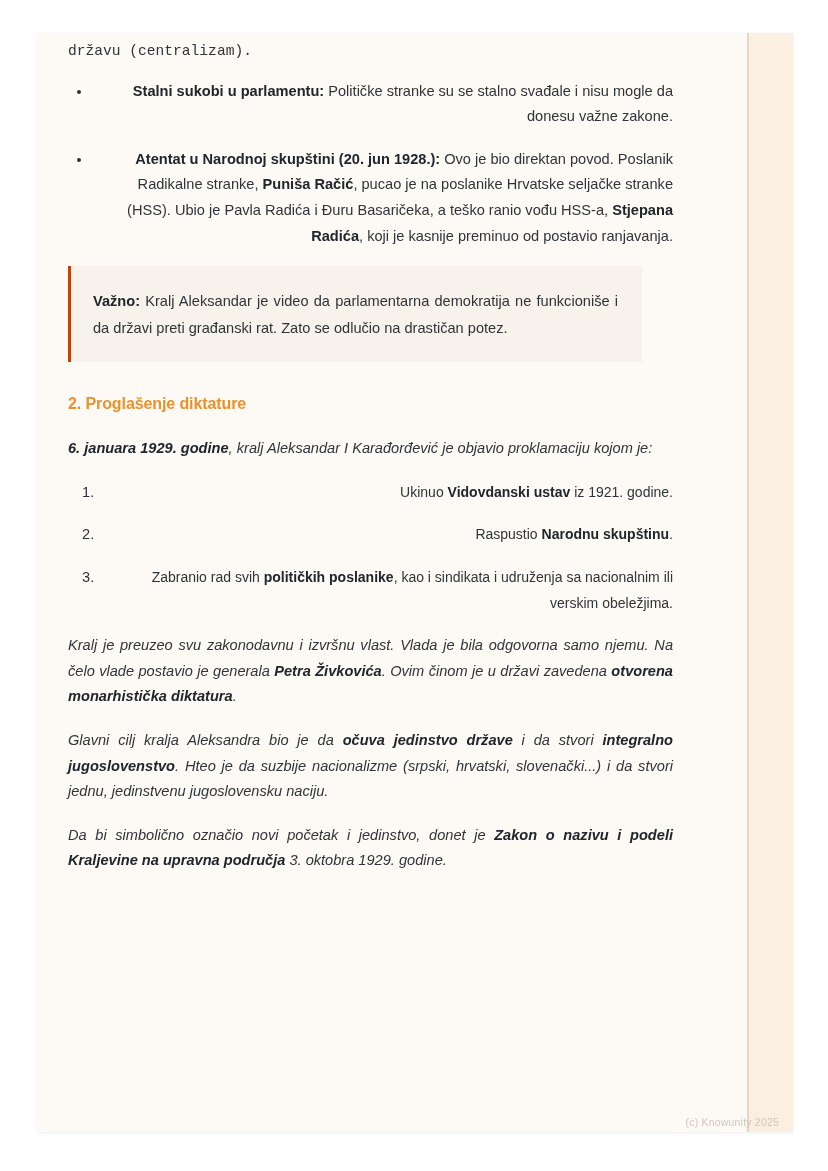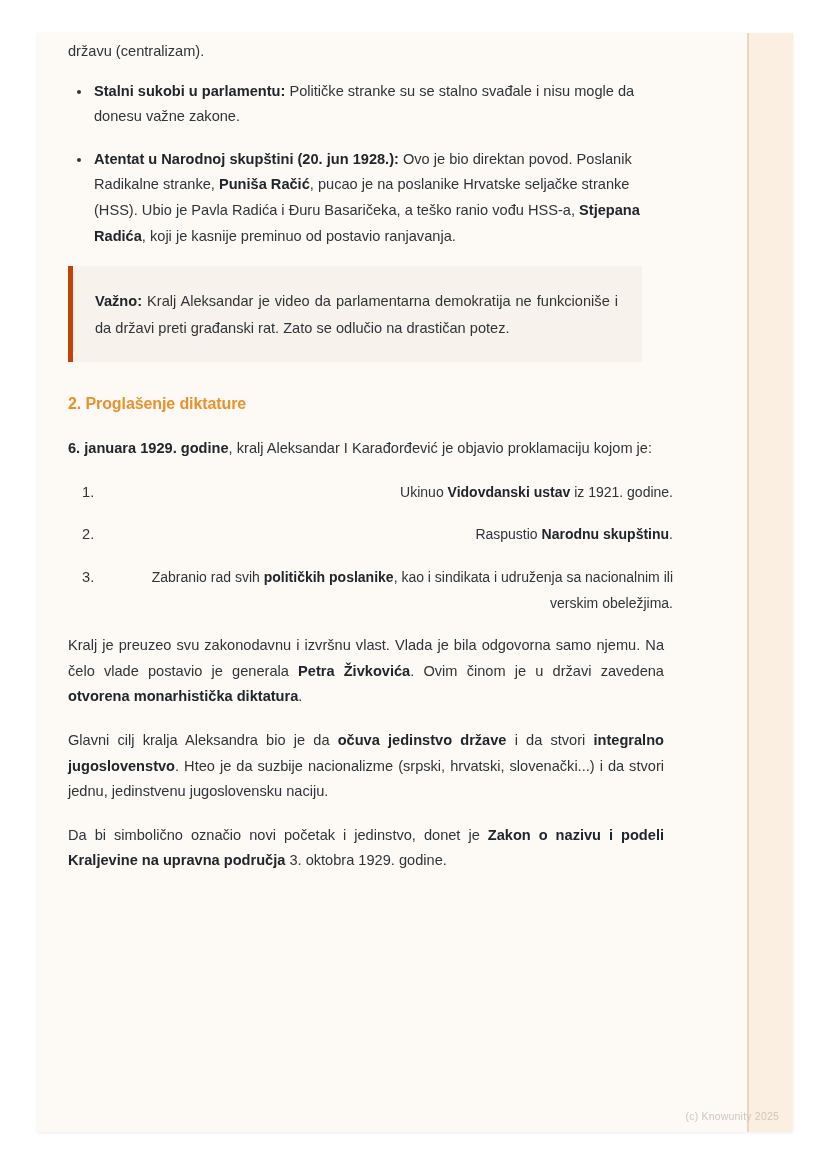--- a/index.html
+++ b/index.html
@@ -30,45 +30,47 @@
     background: #fbefe2;
     border-left: 2px solid #e8d6c0;
   }
   #content {
     position: absolute;
     left: 31px; top: 0;
     width: 605px;
     padding-top: 6px;
   }
   p.para {
-    margin: 0 9px 18px 0;
+    margin: 0 0 18px 0;
     font-size: 14.6px;
     line-height: 25.6px;
     color: #2f3438;
     text-align: justify;
-    -webkit-hyphens: none; hyphens: none;
+    -webkit-hyphens: none; hyphens: none; font-style: italic;
   }
   .cont-line {
     margin: 0 0 14px 0;
     font-size: 14.6px;
     line-height: 25.6px;
     color: #2f3438;
+    font-family: Liberation Mono, monospace;
   }
   ul.bullets {
     margin: 0 0 6px 0;
     padding: 0;
     list-style: none;
   }
   ul.bullets > li {
     position: relative;
     margin: 0 0 17px 0;
     padding-left: 26px;
     font-size: 14.6px;
     line-height: 25.6px;
     color: #2f3438;
+    text-align: right;
   }
   ul.bullets > li::before {
     content: "";
     position: absolute;
     left: 9px; top: 11px;
     width: 4px; height: 4px;
     border-radius: 50%;
     background: #2f3438;
   }
   ol.numbers {
@@ -91,21 +93,21 @@
     content: counter(numlist) ".";
     position: absolute;
     left: 14px; top: 0;
     color: #2f3438;
     font-size: 14.6px;
   }
   .callout {
     margin: 16px 0 22px 0;
     width: 574px;
     background: #f8f2ec;
-    border-left: 5px solid #c2410c;
+    border-left: 3px solid #c2410c;
     padding: 22px 24px 20px 22px;
   }
   .callout p {
     margin: 0;
     font-size: 14.6px;
     line-height: 27px;
     color: #2f3438;
     text-align: justify;
   }
   h2.section {
@@ -114,21 +116,21 @@
     line-height: 24px;
     font-weight: bold;
     color: #e8912d;
     letter-spacing: -0.1px;
   }
   b, strong { font-weight: bold; color: #20262b; }
   i, em { font-style: italic; }
   #watermark {
     position: absolute;
     right: 14px;
-    bottom: 10px;
+    bottom: 4px;
     font-size: 10.5px;
     color: #cfc6bb;
     letter-spacing: 0.2px;
     white-space: nowrap;
     z-index: 5;
   }
 </style>
 </head>
 <body>
 

